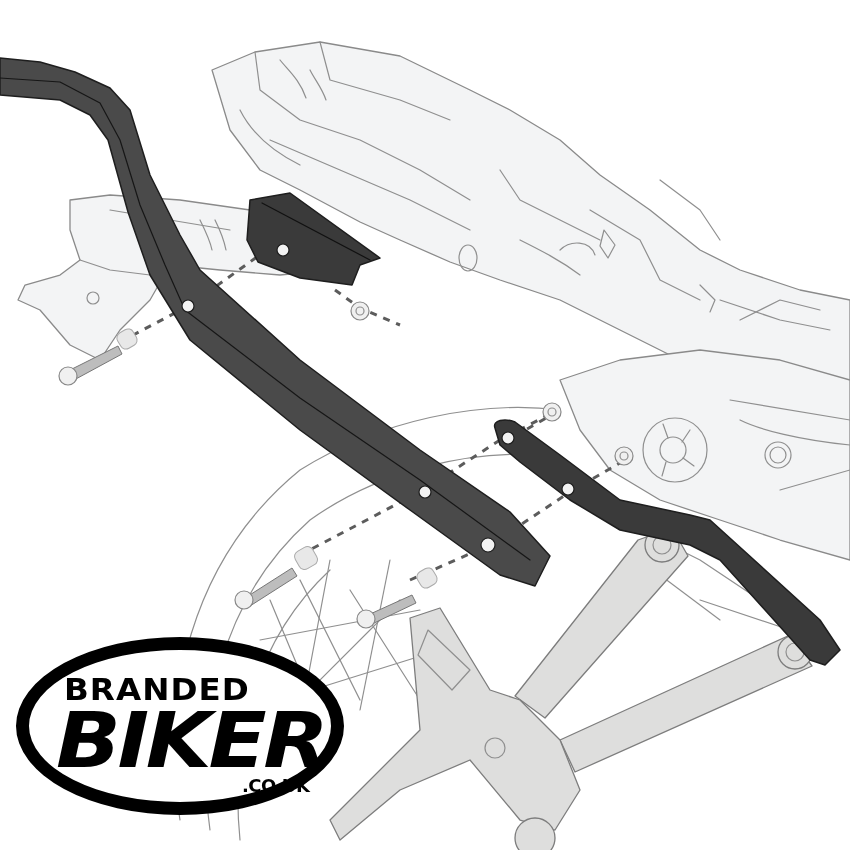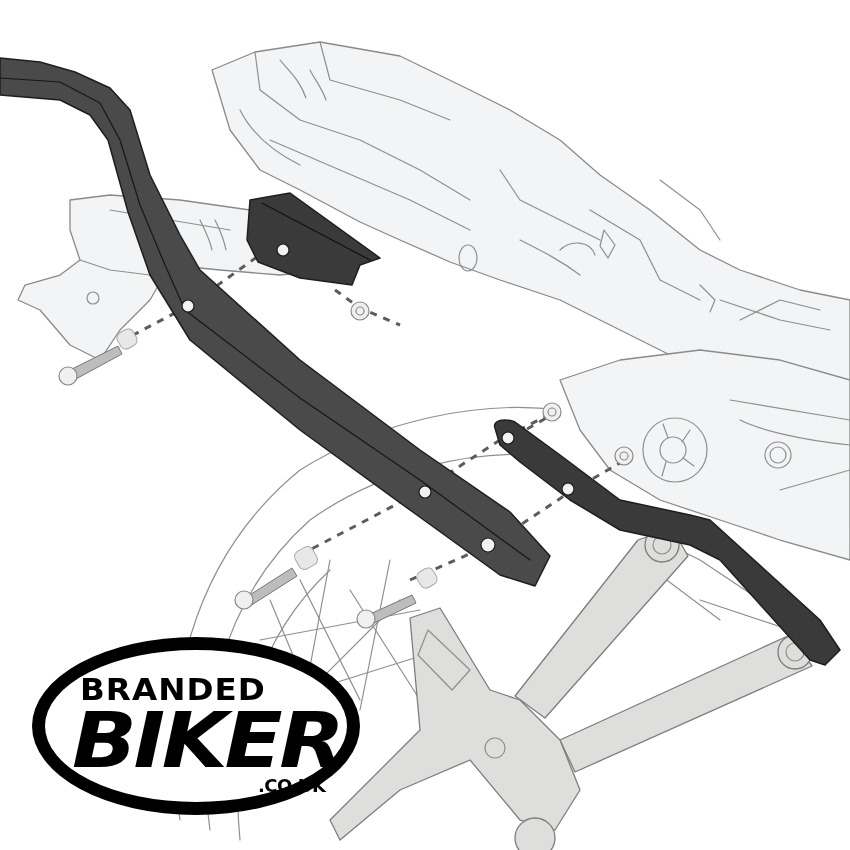--- a/index.html
+++ b/index.html
@@ -10,21 +10,21 @@
   .line { fill: none; stroke: #8f8f8f; stroke-width: 1.2; stroke-linecap: round; stroke-linejoin: round; }
   .light-part { fill: #dededd; stroke: #7d7d7d; stroke-width: 1.3; stroke-linejoin: round; }
   .dark-part { fill: #3a3a3a; stroke: #1e1e1e; stroke-width: 1.5; stroke-linejoin: round; }
   .dark-bar { fill: #4a4a4a; stroke: #1e1e1e; stroke-width: 1.5; stroke-linejoin: round; }
   .hole { fill: #f2f2f2; stroke: #1e1e1e; stroke-width: 1.2; }
   .dash { fill: none; stroke: #5c5c5c; stroke-width: 3; stroke-dasharray: 7 7; stroke-linecap: butt; }
   .bolt { fill: #bdbdbd; stroke: #777; stroke-width: 1; }
   .spacer { fill: #e8e8e8; stroke: #aaa; stroke-width: 1; }
   .nut { fill: #f0f0f0; stroke: #888; stroke-width: 1.2; }
 
-  .logo { position: absolute; left: 32px; top: 637px; width: 328px; height: 178px; }
+  .logo { position: absolute; left: 16px; top: 637px; width: 328px; height: 178px; }
   .logo-ring { position: absolute; inset: 0; border: 13px solid #000; border-radius: 50%; background: #ffffff; box-sizing: border-box; }
   .logo-top { position: absolute; left: 48px; top: 37px; font-family: "DejaVu Sans", sans-serif; font-weight: bold; font-size: 31px; letter-spacing: 1px; color: #000; line-height: 1; transform: scaleX(1.05); transform-origin: left top; }
   .logo-main { position: absolute; left: 40px; top: 66px; font-family: "DejaVu Sans", sans-serif; font-weight: bold; font-style: italic; font-size: 76px; color: #000; line-height: 1; letter-spacing: -3px; transform: scaleX(1.12); transform-origin: left top; }
   .logo-sub { position: absolute; left: 226px; top: 140px; font-family: "DejaVu Sans", sans-serif; font-weight: bold; font-size: 18px; color: #000; line-height: 1; letter-spacing: -0.5px; }
 </style>
 </head>
 <body>
 
 <div class="stage">
   <svg class="art" width="850" height="850" viewBox="0 0 850 850">

